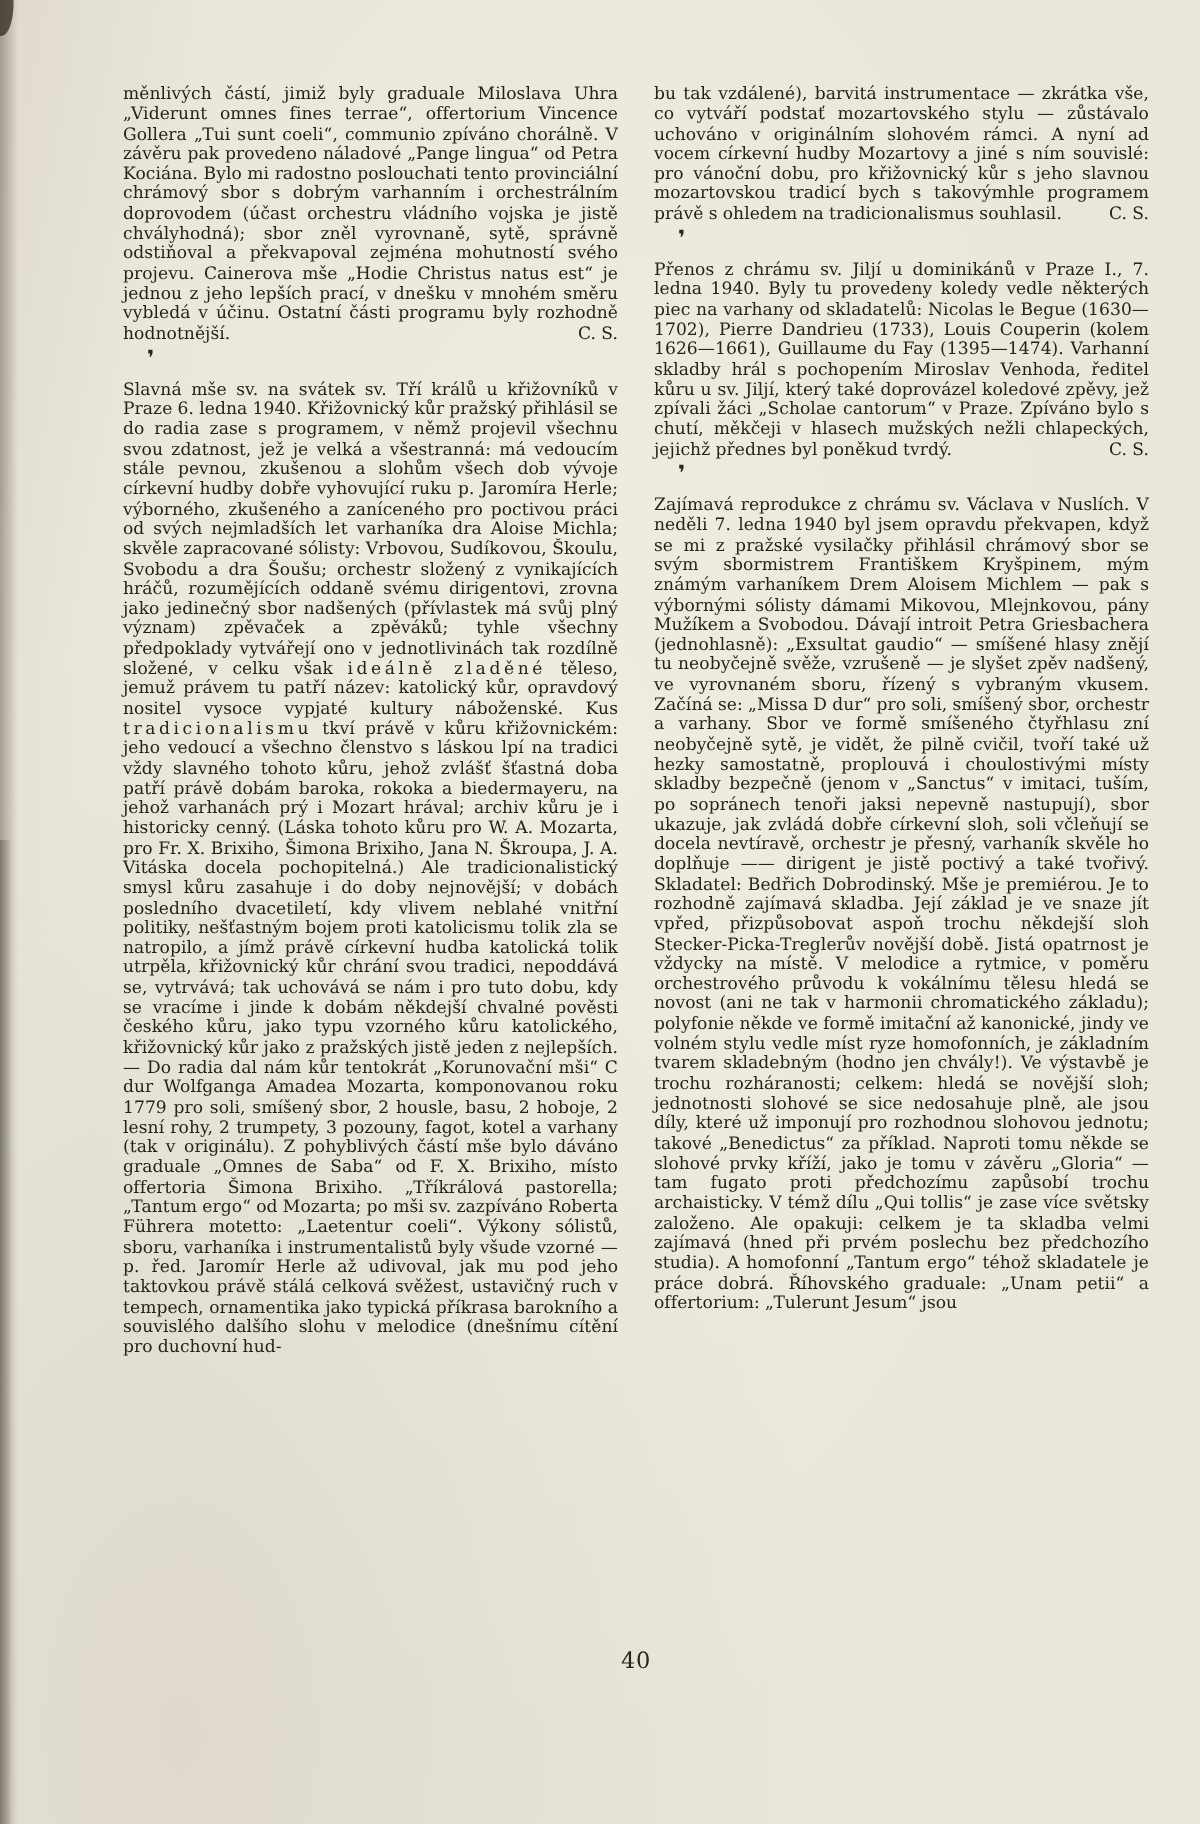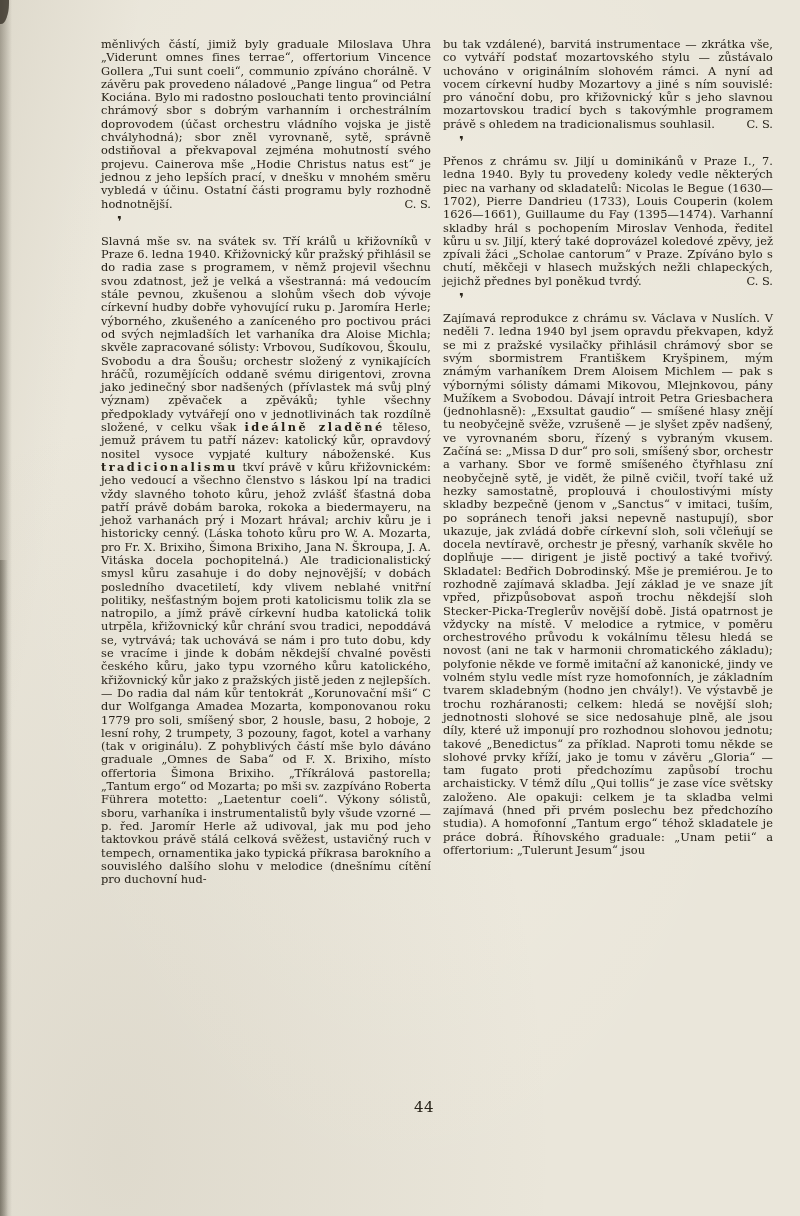--- a/index.html
+++ b/index.html
@@ -26,35 +26,35 @@
     position: absolute; left: 0; top: 560px; bottom: 0; width: 8px;
     background: linear-gradient(to right, rgba(70,64,52,0.40), rgba(70,64,52,0));
   }
   .corner-mark {
     position: absolute; left: 0; top: 0; width: 9px; height: 24px;
     background: #3f3a2f;
     border-radius: 0 0 90% 0;
     opacity: 0.85;
   }
   .text-block {
-    position: absolute; left: 82px; top: 38px; width: 684px;
-    display: flex; gap: 12px; margin-left: 19px;
+    position: absolute; left: 82px; top: 56px; width: 684px;
+    display: flex; gap: 24px;
   }
   .col {
     width: 330px;
     text-align: justify;
     font-size: 11.4px;
     line-height: 13.3px;
     letter-spacing: 0.05px;
     word-spacing: -0.2px;
   }
   .para { margin: 0 0 3px 0; }
   .run-normal { font-weight: normal; }
   .run-bold { font-weight: normal; }
-  .run-spaced { letter-spacing: 2.4px; font-weight: bold; }
+  .run-spaced { letter-spacing: 2.4px; }
   .sig { float: right; padding-left: 10px; }
   .ornament {
     height: 18px;
     margin: 3px 0 3px 16px;
     text-align: left;
     font-family: "DejaVu Sans", "Liberation Sans", sans-serif;
     font-weight: bold;
     font-size: 14px;
     line-height: 14px;
     color: #2a251b;
@@ -83,13 +83,13 @@
     </div>
   <div class="col">
       <p class="para"><span class="run-normal">bu tak vzdálené), barvitá instrumentace — zkrátka vše, co vytváří podstať mozartovského stylu — zůstávalo uchováno v originálním slohovém rámci. A nyní ad vocem církevní hudby Mozartovy a jiné s ním souvislé: </span><span class="run-bold">pro vánoční dobu,</span><span class="run-normal"> pro </span><span class="run-bold">křižovnický kůr</span><span class="run-normal"> s jeho slavnou mozartovskou tradicí bych s takovýmhle programem právě s ohledem na tradicionalismus souhlasil.</span><span class="sig">C. S.</span></p>
       <div class="ornament">❜</div>
       <p class="para"><span class="run-bold">Přenos z chrámu sv. Jiljí u dominikánů v Praze I., 7. ledna 1940. </span><span class="run-normal">Byly tu provedeny koledy vedle některých piec na varhany od skladatelů: Nicolas le Begue (1630—1702), Pierre Dandrieu (1733), Louis Couperin (kolem 1626—1661), Guillaume du Fay (1395—1474). Varhanní skladby hrál s pochopením Miroslav Venhoda, ředitel kůru u sv. Jiljí, který také doprovázel koledové zpěvy, jež zpívali žáci „Scholae cantorum“ v Praze. Zpíváno bylo s chutí, měkčeji v hlasech mužských nežli chlapeckých, jejichž přednes byl poněkud tvrdý.</span><span class="sig">C. S.</span></p>
       <div class="ornament">❜</div>
       <p class="para"><span class="run-bold">Zajímavá reprodukce z chrámu sv. Václava v Nuslích. </span><span class="run-normal">V neděli 7. ledna 1940 byl jsem opravdu překvapen, když se mi z pražské vysilačky přihlásil chrámový sbor se svým sbormistrem Františkem Kryšpinem, mým známým varhaníkem Drem Aloisem Michlem — pak s výbornými sólisty dámami Mikovou, Mlejnkovou, pány Mužíkem a Svobodou. Dávají introit Petra Griesbachera (jednohlasně): „Exsultat gaudio“ — smíšené hlasy znějí tu neobyčejně svěže, vzrušeně — je slyšet zpěv nadšený, ve vyrovnaném sboru, řízený s vybraným vkusem. Začíná se: „Missa D dur“ pro soli, smíšený sbor, orchestr a varhany. Sbor ve formě smíšeného čtyřhlasu zní neobyčejně sytě, je vidět, že pilně cvičil, </span><span class="run-bold">tvoří</span><span class="run-normal"> také už hezky samostatně, proplouvá i choulostivými místy skladby bezpečně (jenom v „Sanctus“ v imitaci, tuším, po sopránech tenoři jaksi nepevně nastupují), sbor ukazuje, jak zvládá dobře církevní sloh, soli včleňují se docela nevtíravě, orchestr je přesný, varhaník skvěle ho doplňuje —— dirigent je jistě poctivý a také tvořivý. Skladatel: </span><span class="run-bold">Bedřich Dobrodinský.</span><span class="run-normal"> Mše je premiérou. Je to rozhodně zajímavá skladba. Její základ je ve snaze jít vpřed, přizpůsobovat aspoň trochu někdejší sloh Stecker-Picka-Treglerův novější době. Jistá opatrnost je vždycky na místě. V melodice a rytmice, v poměru orchestrového průvodu k vokálnímu tělesu hledá se novost (ani ne tak v harmonii chromatického základu); </span><span class="run-bold">polyfonie</span><span class="run-normal"> někde ve formě imitační až kanonické, jindy ve volném stylu vedle míst ryze homofonních, je základním tvarem skladebným (hodno jen chvály!). Ve výstavbě je trochu rozháranosti; celkem: hledá se novější sloh; </span><span class="run-bold">jednotnosti</span><span class="run-normal"> slohové se sice nedosahuje plně, ale jsou díly, které už imponují pro rozhodnou slohovou jednotu; takové „Benedictus“ za příklad. Naproti tomu někde se slohové prvky kříží, jako je tomu v závěru „Gloria“ — tam fugato proti předchozímu zapůsobí trochu archaisticky. V témž dílu „Qui tollis“ je zase více světsky založeno. Ale opakuji: celkem je ta skladba velmi zajímavá (hned při prvém poslechu bez předchozího studia). A homofonní „Tantum ergo“ téhož skladatele je práce dobrá. Říhovského graduale: „Unam petii“ a offertorium: „Tulerunt Jesum“ jsou</span></p>
     </div>
 </div>
 
-<div class="page-number">44</div>
+<div class="page-number">40</div>
 
 </body></html>

